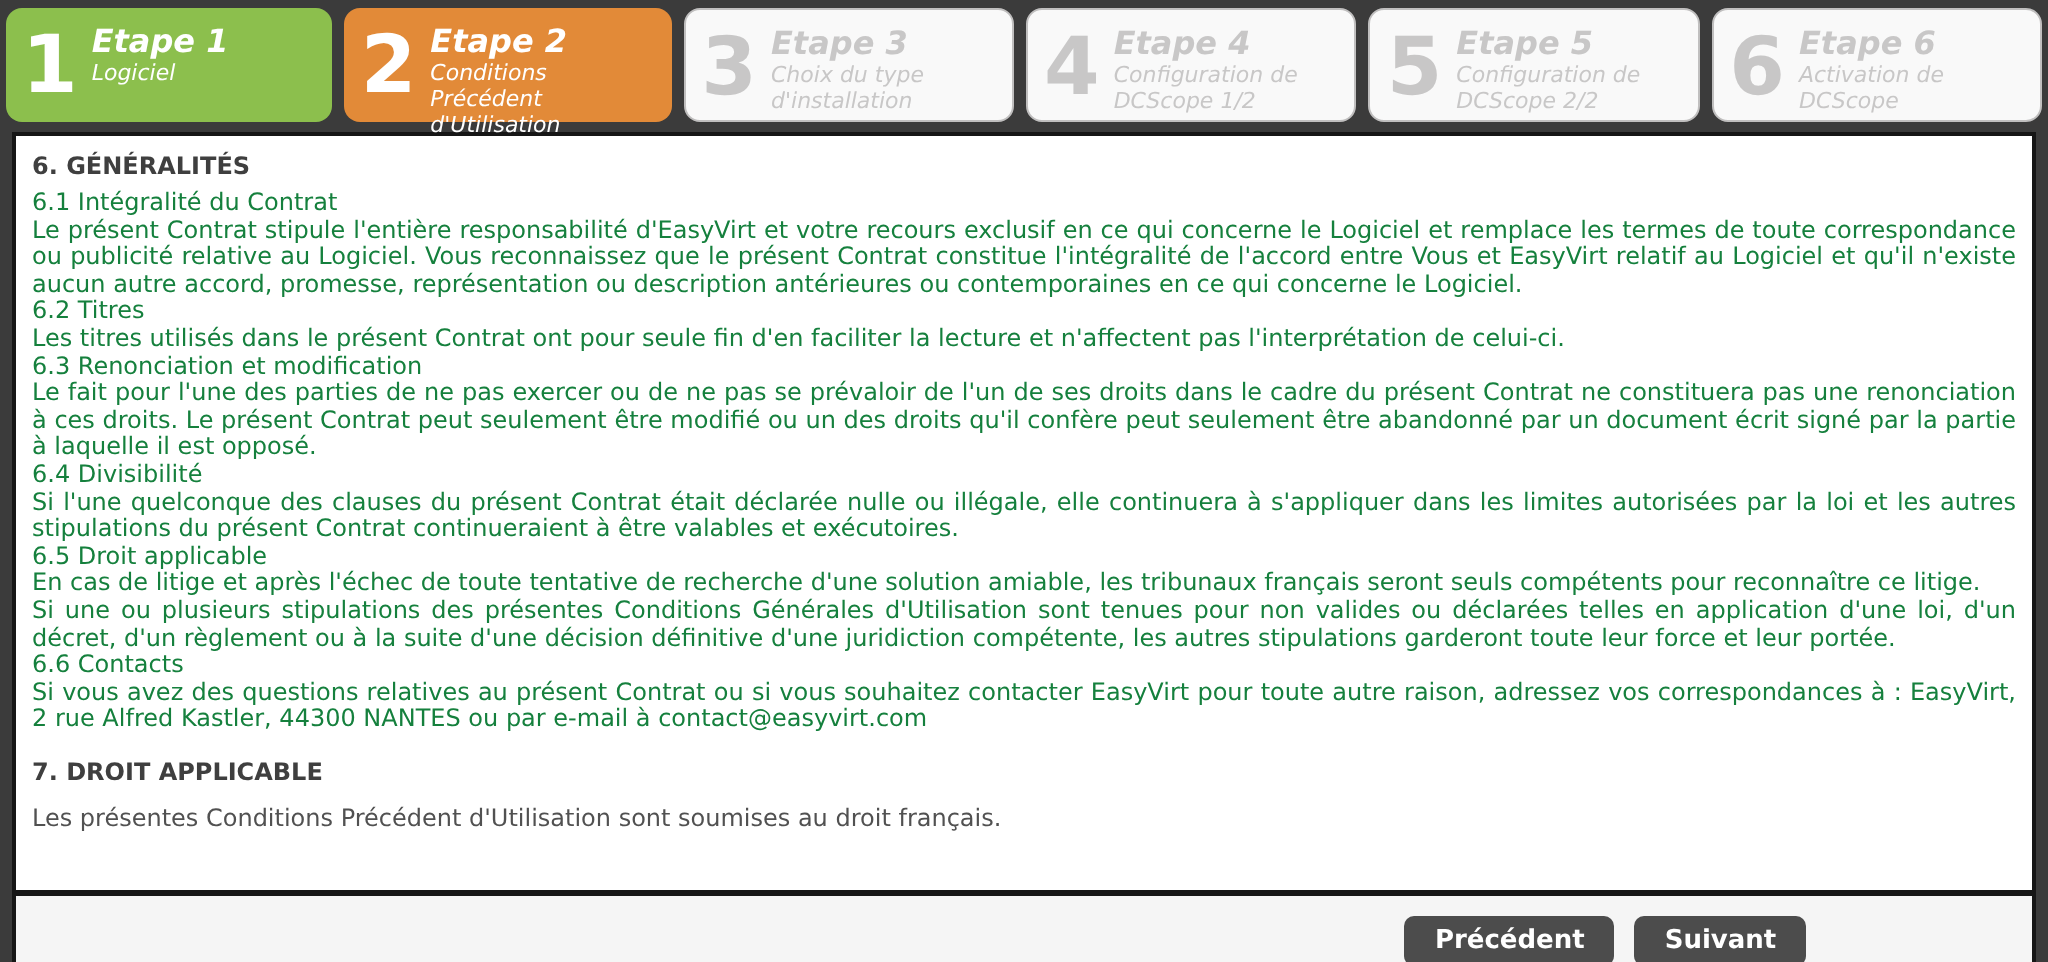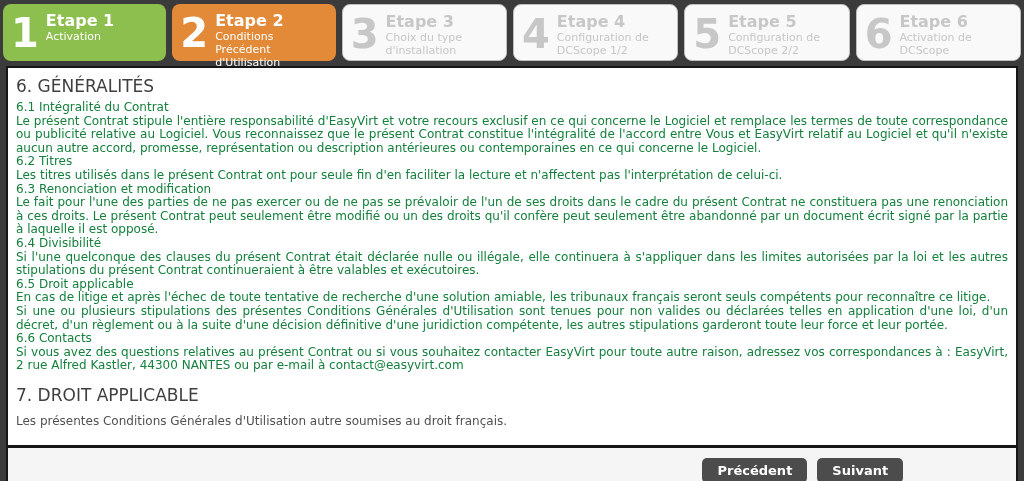--- a/index.html
+++ b/index.html
@@ -25,21 +25,21 @@
     padding: 5px 6px 5px 8px;
     min-width: 0;
     height: 57px;
   }
   .step-box .step-number {
     font-size: 40px;
     font-weight: bold;
     line-height: 48px;
     margin-right: 7px;
   }
-  .step-box .step-text { padding-top: 3px; min-width: 0; }
+  .step-box .step-text { padding-top: 3px; min-width: 0; font-style: italic; }
   .step-box .step-title {
     font-size: 16px;
     font-weight: bold;
     line-height: 18px;
   }
   .step-box .step-subtitle {
     font-size: 11px;
     line-height: 13px;
   }
   .step-box.done    { background: #8cbf4d; color: #ffffff; }
@@ -50,22 +50,22 @@
   .panel {
     margin: 0 6px;
     background: #ffffff;
     border: 2px solid #161616;
     border-bottom: none;
     height: 379px;
     padding: 6px 8px 0 8px;
     overflow: hidden;
   }
   .section-heading {
-    font-size: 17px;
-    font-weight: 400;
+    font-size: 12px;
+    font-weight: 700;
     color: #3f3f3f;
     margin: 2px 0 5px 0;
   }
   .section-heading.second { margin-top: 12px; margin-bottom: 9px; }
   .body-text p {
     font-size: 12px;
     line-height: 13.6px;
     color: #15803d;
     text-align: justify;
     margin: 0;
@@ -109,21 +109,21 @@
   }
 </style>
 </head>
 <body>
 
 <div class="steps-row">
     <div class="step-box done">
       <div class="step-number">1</div>
       <div class="step-text">
         <div class="step-title">Etape 1</div>
-        <div class="step-subtitle">Activation</div>
+        <div class="step-subtitle">Logiciel</div>
       </div>
     </div>
     <div class="step-box active">
       <div class="step-number">2</div>
       <div class="step-text">
         <div class="step-title">Etape 2</div>
         <div class="step-subtitle">Conditions Précédent d'Utilisation</div>
       </div>
     </div>
     <div class="step-box pending">
@@ -170,21 +170,21 @@
         <p>Si l'une quelconque des clauses du présent Contrat était déclarée nulle ou illégale, elle continuera à s'appliquer dans les limites autorisées par la loi et les autres stipulations du présent Contrat continueraient à être valables et exécutoires.</p>
         <p>6.5 Droit applicable</p>
         <p>En cas de litige et après l'échec de toute tentative de recherche d'une solution amiable, les tribunaux français seront seuls compétents pour reconnaître ce litige.</p>
         <p>Si une ou plusieurs stipulations des présentes Conditions Générales d'Utilisation sont tenues pour non valides ou déclarées telles en application d'une loi, d'un décret, d'un règlement ou à la suite d'une décision définitive d'une juridiction compétente, les autres stipulations garderont toute leur force et leur portée.</p>
         <p>6.6 Contacts</p>
         <p>Si vous avez des questions relatives au présent Contrat ou si vous souhaitez contacter EasyVirt pour toute autre raison, adressez vos correspondances à : EasyVirt, 2 rue Alfred Kastler, 44300 NANTES ou par e-mail à contact@easyvirt.com</p>
       </div>
     </div>
 
   <div class="section-heading second">7. DROIT APPLICABLE</div>
-  <div class="droit-line">Les présentes Conditions Générales d'Utilisation autre soumises au droit français.</div>
+  <div class="droit-line">Les présentes Conditions Précédent d'Utilisation sont soumises au droit français.</div>
 
 </div>
 
 <div class="footer">
   <button class="btn">Précédent</button>
   <button class="btn">Suivant</button>
   <button class="btn disabled">Terminer</button>
 </div>
 
 </body></html>

